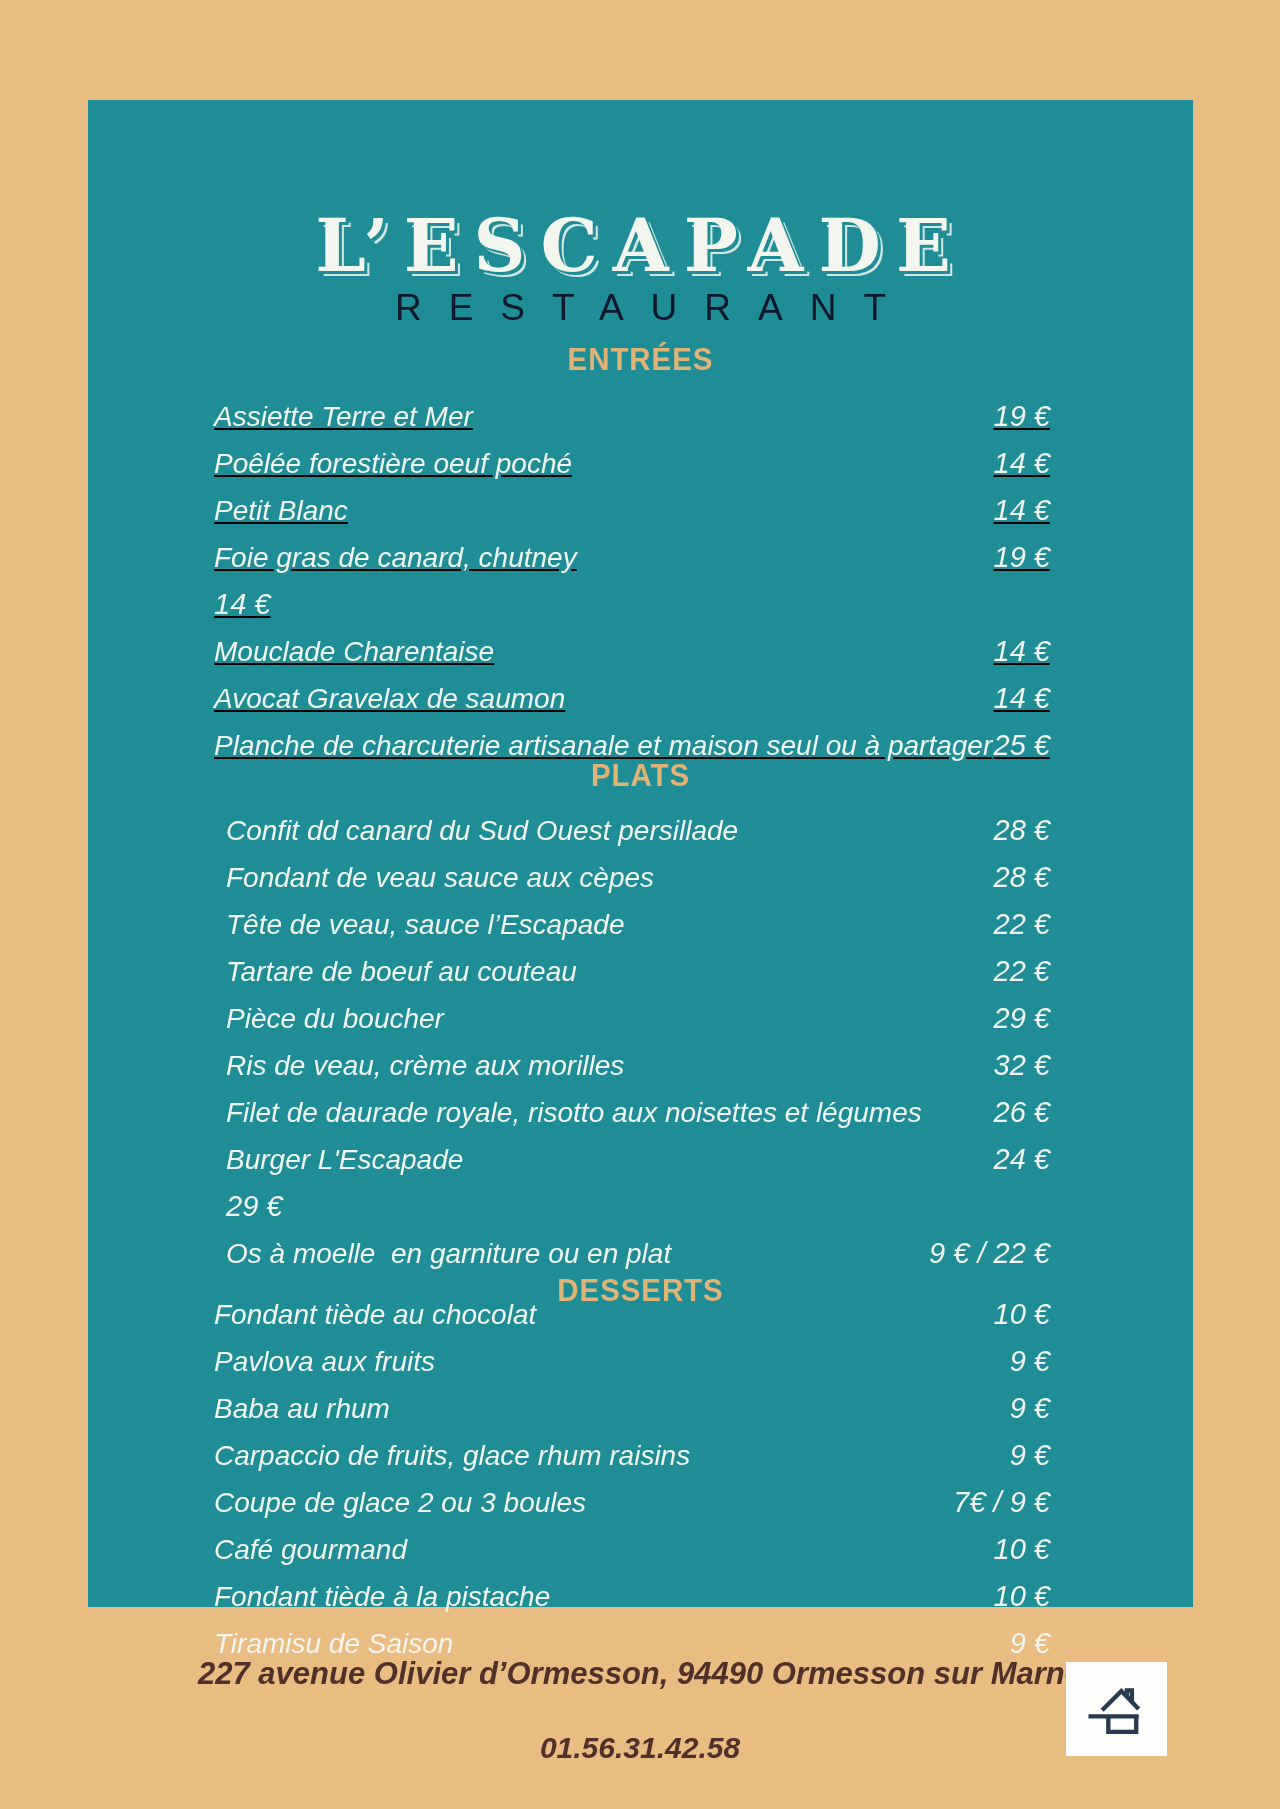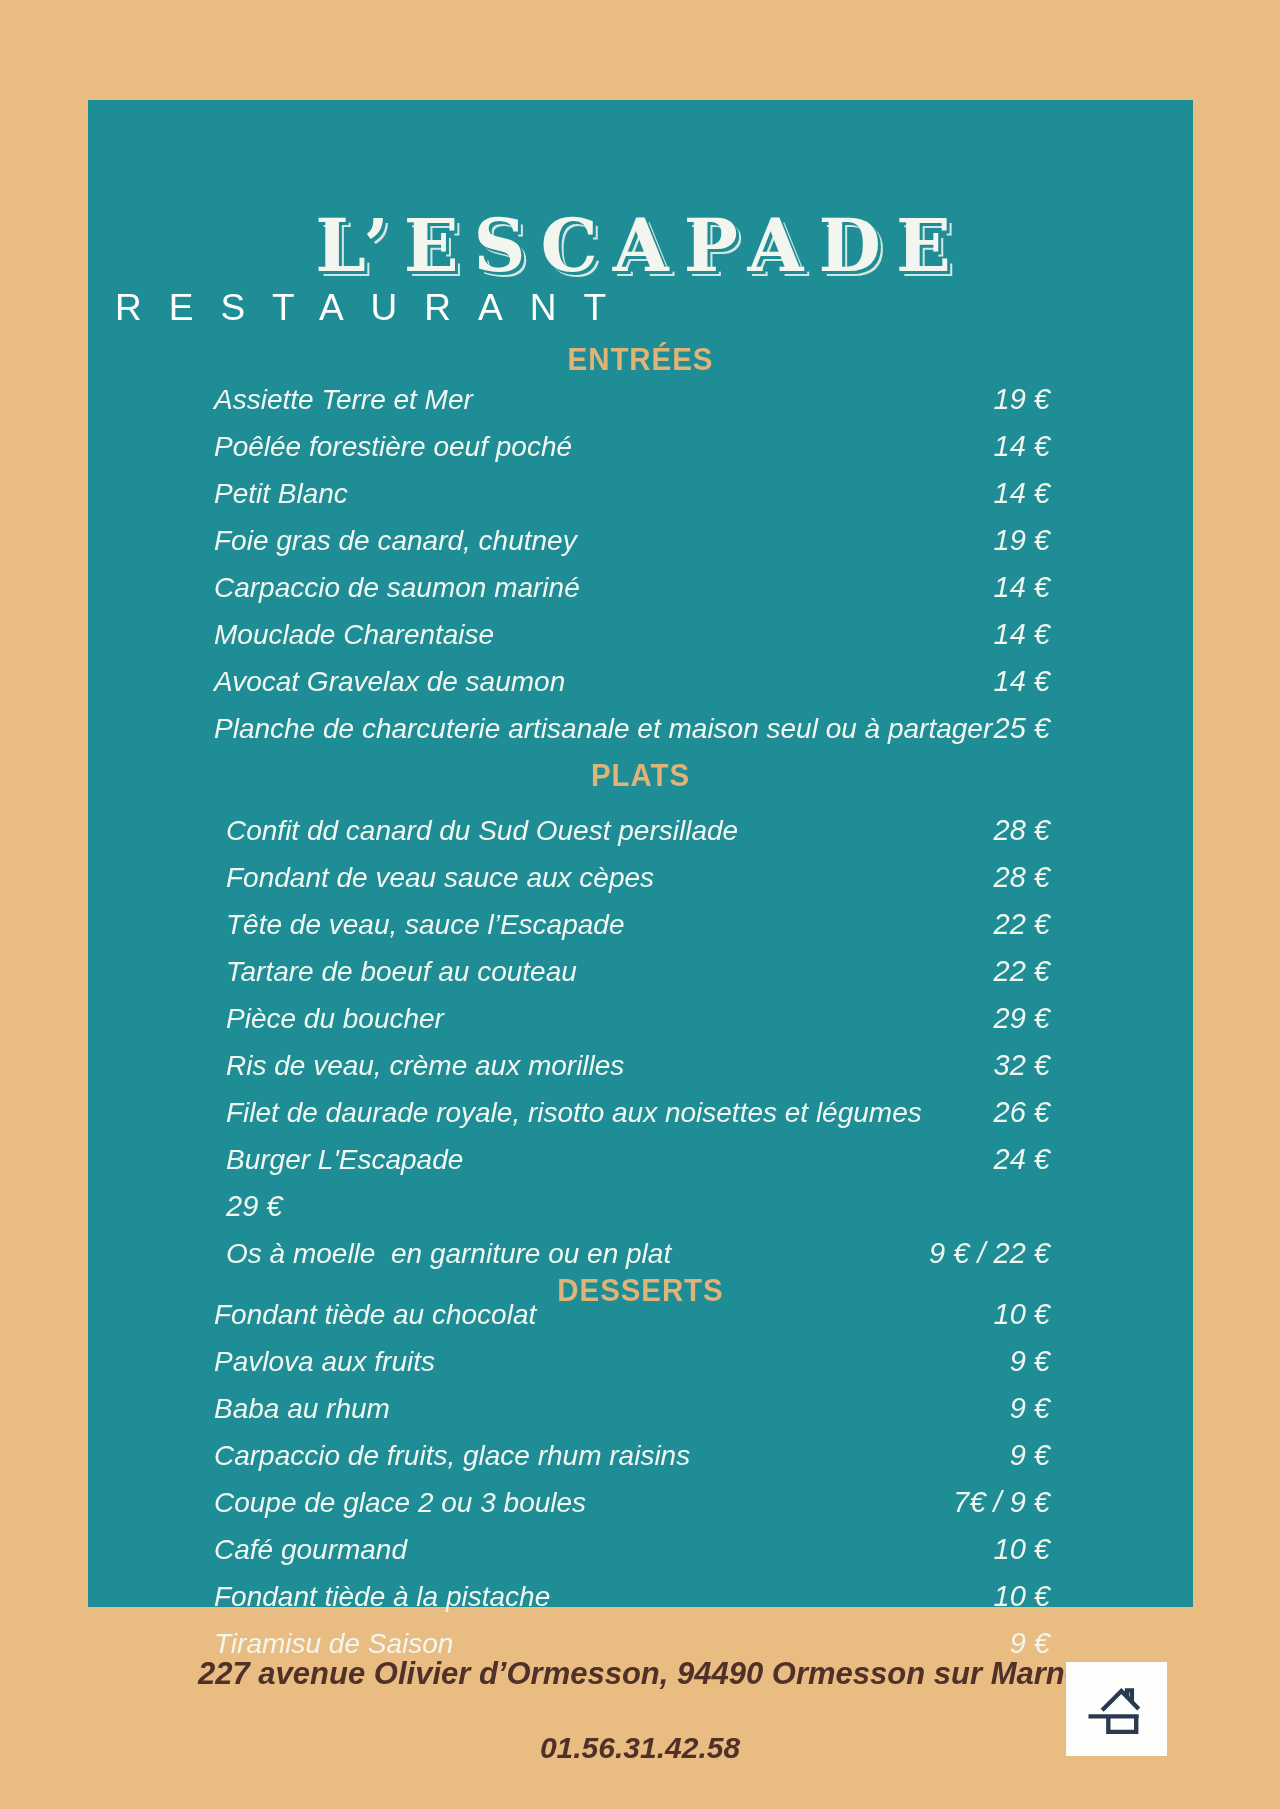--- a/index.html
+++ b/index.html
@@ -38,27 +38,27 @@
     color: #f3f6ef;
     text-shadow: 3px 3px 0 #1e8d95, 5px 5px 0 rgba(243,246,239,0.85);
     white-space: nowrap;
   }
 
   .subtitle {
     position: absolute;
     top: 188px;
     left: 0;
     width: 100%;
-    text-align: left;
+    text-align: center;
     font-weight: normal;
     font-size: 37px;
     line-height: 40px;
     letter-spacing: 27px;
     padding-left: 27px;
-    color: #ffffff;
+    color: #0f172a;
     white-space: nowrap;
   }
 
   
   .section-hdr {
     position: absolute;
     left: 0;
     width: 100%;
     text-align: center;
     font-weight: bold;
@@ -72,21 +72,21 @@
   .hdr-entrees  { top: 243px; }
   .hdr-plats    { top: 659px; }
   .hdr-desserts { top: 1174px; }
 
   
   .rows {
     position: absolute;
     left: 126px;
     right: 143px;
   }
-  .rows-entrees  { top: 276px; }
+  .rows-entrees  { top: 293px; text-decoration: underline; }
   .rows-plats    { top: 707px; margin-left: 12px; }
   .rows-desserts { top: 1191px; }
 
   .menu-row {
     display: flex;
     justify-content: space-between;
     align-items: center;
     height: 47px;
   }
   .item-name {
@@ -150,21 +150,20 @@
     </div>
     <div class="menu-row">
       <span class="item-name">Petit Blanc</span>
       <span class="item-price">14 €</span>
     </div>
     <div class="menu-row">
       <span class="item-name">Foie gras de canard, chutney</span>
       <span class="item-price">19 €</span>
     </div>
     <div class="menu-row">
-      <span class="item-name">Carpaccio de saumon mariné</span>
       <span class="item-price">14 €</span>
     </div>
     <div class="menu-row">
       <span class="item-name">Mouclade Charentaise</span>
       <span class="item-price">14 €</span>
     </div>
     <div class="menu-row">
       <span class="item-name">Avocat Gravelax de saumon</span>
       <span class="item-price">14 €</span>
     </div>

